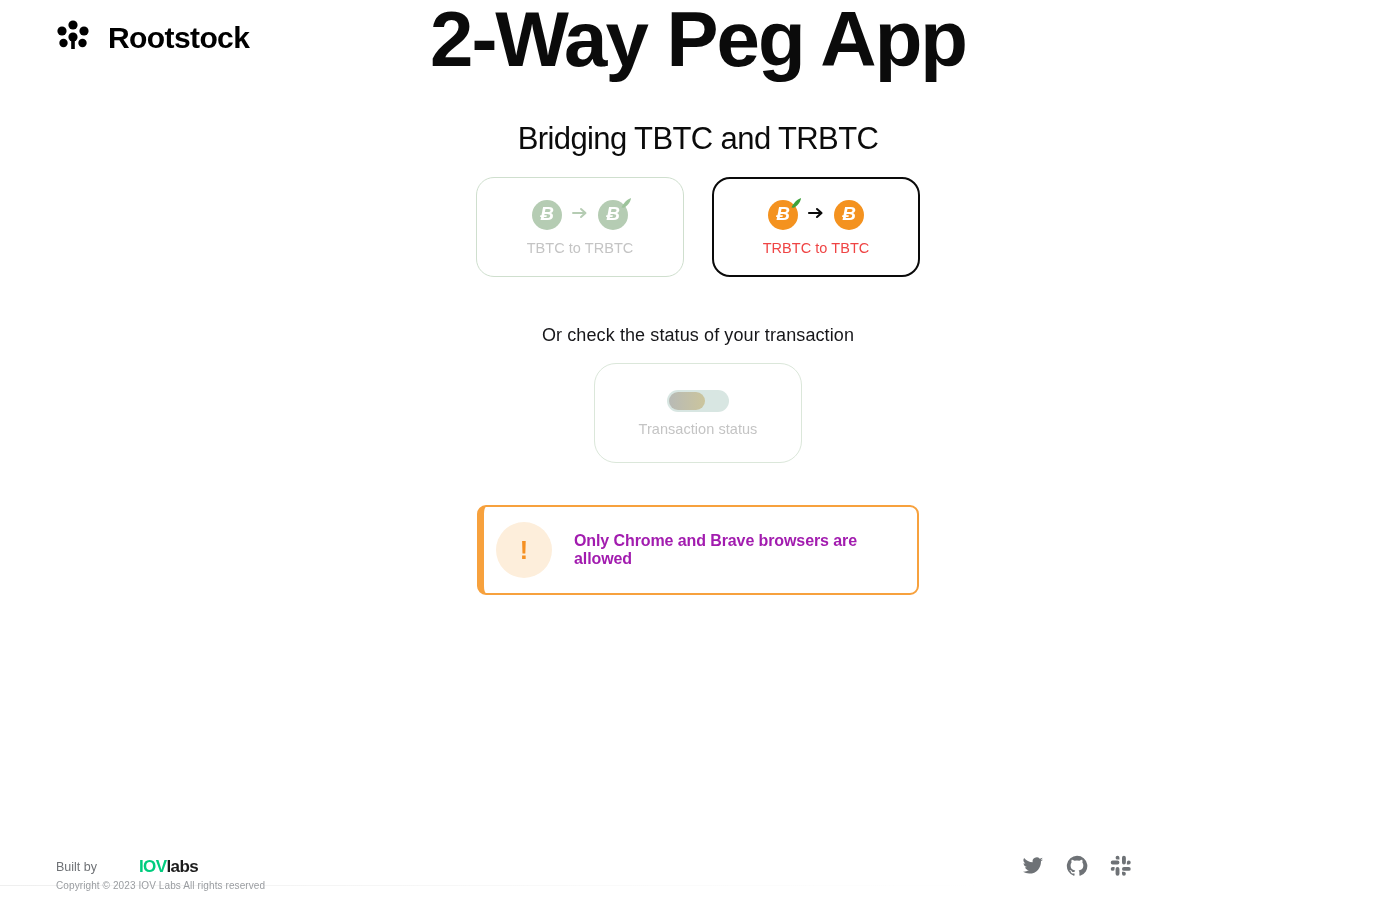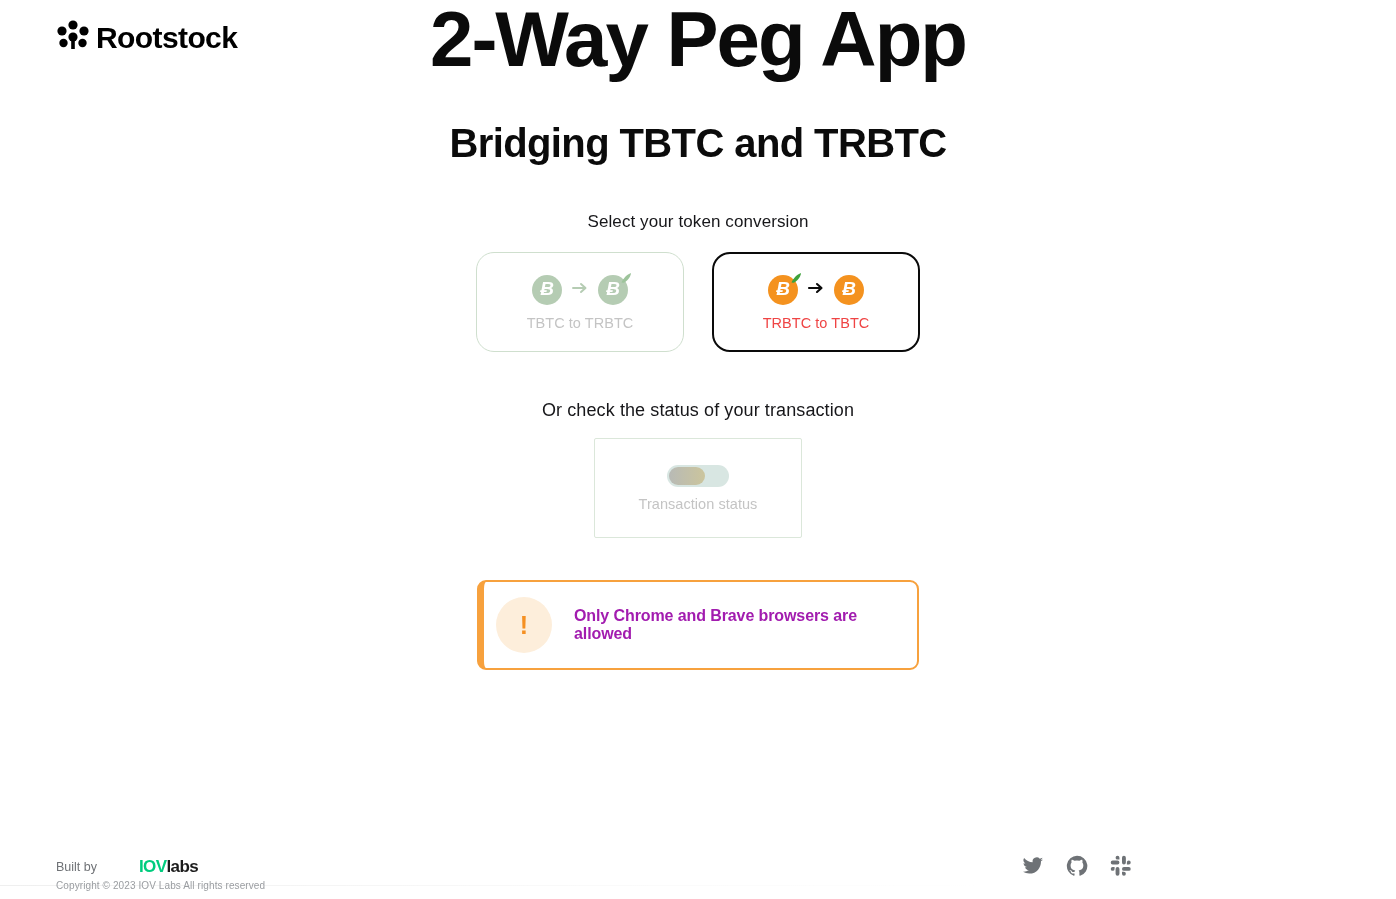--- a/index.html
+++ b/index.html
@@ -18,21 +18,21 @@
     position: relative;
   }
 
   
   .app-header {
     position: absolute;
     top: 20px;
     left: 56px;
     display: flex;
     align-items: center;
-    gap: 6px;
+    gap: 18px;
   }
   .logo-mark { display: block; }
   .logo-word {
     font-size: 30px;
     font-weight: 700;
     letter-spacing: -0.6px;
     color: #000000;
     line-height: 1;
     font-family: "Liberation Sans", sans-serif;
   }
@@ -49,22 +49,22 @@
   .page-title {
     font-size: 78px;
     font-weight: 700;
     letter-spacing: -2px;
     line-height: 1.0;
     color: #0b0b0b;
   }
 
   .page-subtitle {
     margin-top: 43px;
-    font-size: 40px;
-    font-weight: 700;
+    font-size: 31px;
+    font-weight: 400;
     letter-spacing: -0.6px;
     color: #0b0b0b;
   }
 
   .section-label {
     margin-top: 46px;
     font-size: 17px;
     font-weight: 400;
     color: #17171a;
     letter-spacing: 0.1px;
@@ -153,21 +153,21 @@
 
   .status-row {
     margin-top: 17px;
     display: flex;
     justify-content: center;
   }
 
   .status-card {
     width: 208px;
     height: 100px;
-    border-radius: 2px;
+    border-radius: 22px;
     border: 1px solid #dbe7da;
     background: #ffffff;
     display: flex;
     flex-direction: column;
     align-items: center;
     justify-content: center;
     gap: 9px;
     cursor: default;
   }
 
@@ -345,21 +345,20 @@
   </span>
   <span class="logo-word">Rootstock</span>
 </header>
 
 <main class="main">
 
   <h1 class="page-title">2-Way Peg App</h1>
 
   <h2 class="page-subtitle">Bridging TBTC and TRBTC</h2>
 
-  <p class="section-label">Select your token conversion</p>
 
   <div class="card-row">
 
     <div class="conv-card disabled">
       <div class="coin-pair">
         <span class="coin inactive">
           <span class="b-glyph">Ƀ</span>
         </span>
         <span>
           <svg class="arrow-svg" viewBox="0 0 18 16" aria-hidden="true">

